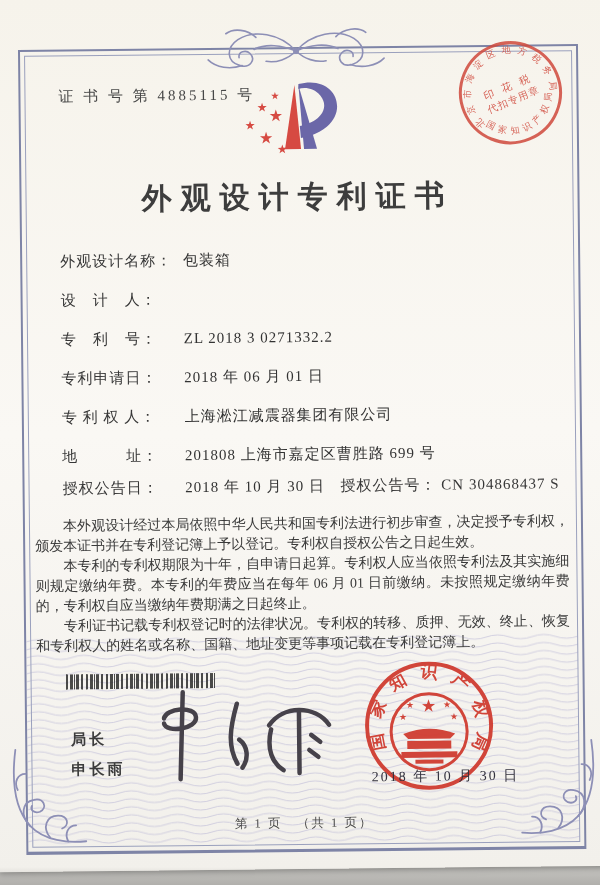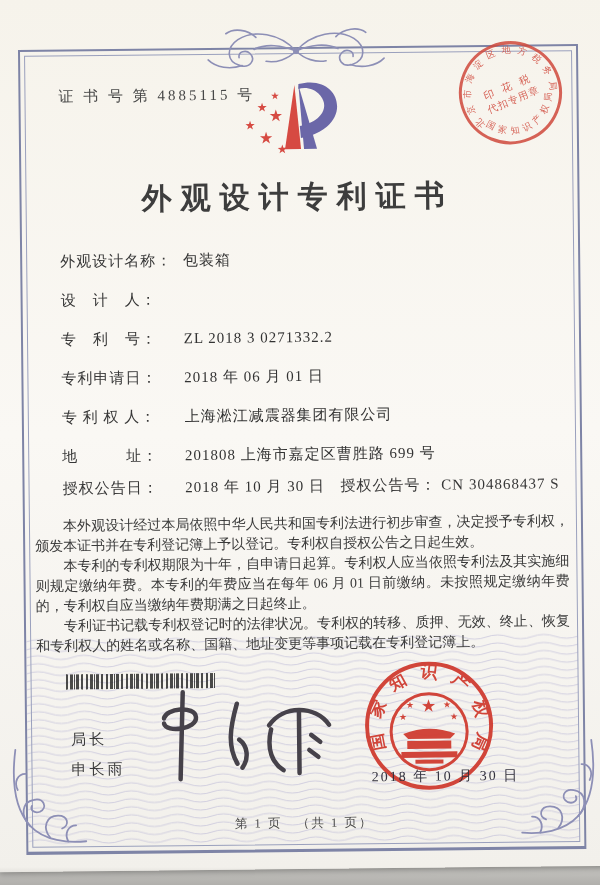--- a/index.html
+++ b/index.html
@@ -48,21 +48,21 @@
   .waves{position:absolute;left:30px;top:640px;width:552px;height:208px;}
   .barcode{
     position:absolute;left:69px;top:677px;width:150px;height:15px;
     background:
       repeating-linear-gradient(90deg,#2d2d2d 0 2px,transparent 2px 5px),
       repeating-linear-gradient(90deg,#2d2d2d 0 1px,transparent 1px 4px);
     opacity:.85;
   }
   .signer{
     position:absolute;left:74px;top:727px;font-size:15px;color:#3c3c3c;
-    letter-spacing:3px;line-height:30px;
+    letter-spacing:3px;line-height:30px;font-weight:bold;
   }
   .signature{position:absolute;left:152px;top:688px;width:195px;height:100px;}
   .big-seal{position:absolute;left:362px;top:662px;width:140px;height:140px;opacity:.92;}
   .seal-date{
     position:absolute;left:374px;top:774px;font-size:14px;color:#33323e;
     letter-spacing:2px;z-index:6;
   }
   .footer-page{
     position:absolute;left:0;top:820px;width:612px;text-align:center;
     font-size:12.5px;color:#4a4a4a;letter-spacing:2px;

